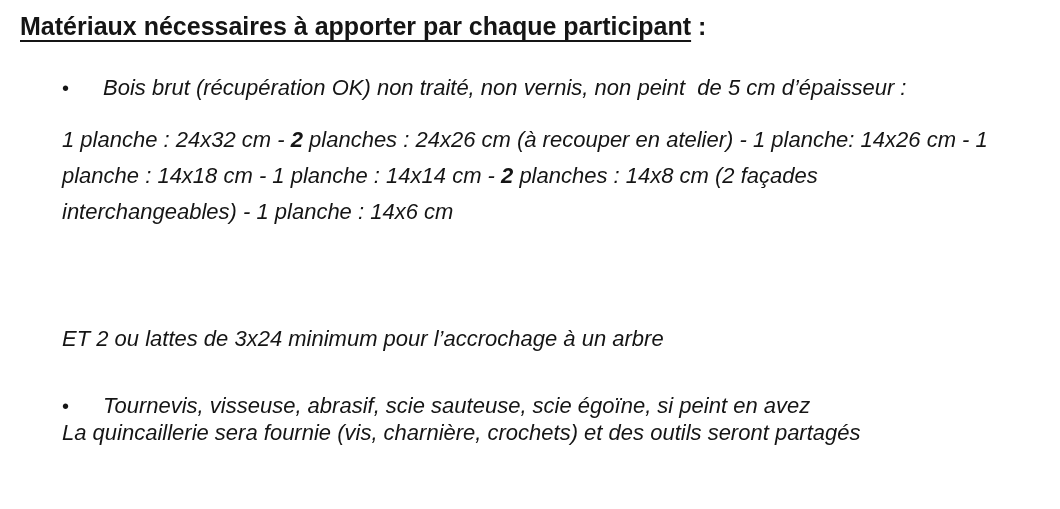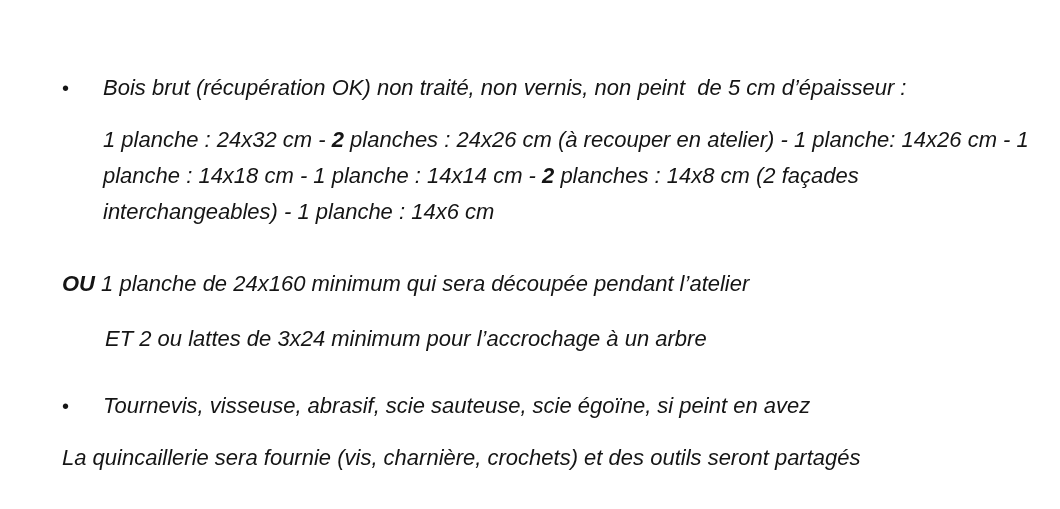--- a/index.html
+++ b/index.html
@@ -35,56 +35,55 @@
   .para {
     position: absolute;
     left: 62px;
     font-size: 22px;
     font-style: italic;
     line-height: 36px;
     white-space: pre-wrap;
   }
   .para.flow {
     width: 935px;
-    margin-left: 41px;
   }
   .bullet-row {
     display: flex;
     align-items: baseline;
   }
   .marker {
     width: 41px;
     flex: 0 0 41px;
     font-style: normal;
     font-size: 20px;
   }
   .b {
     font-weight: bold;
   }
   .pos-bullet-wood  { top: 70px;  }
   .pos-planks       { top: 122px; }
   .pos-alt-plank    { top: 266px; }
-  .pos-battens      { top: 321px; margin-left: 43px; }
+  .pos-battens      { top: 321px; }
   .pos-bullet-tools { top: 388px; }
-  .pos-closing      { top: 440px; text-align: center; }
+  .pos-closing      { top: 415px; text-align: center; }
 </style>
 </head>
 <body>
 
 <div class="page">
 
+  <h1 class="title"><span class="u">Matériaux nécessaires à apporter par chaque participant</span><span> :</span></h1>
 
   <div class="para bullet-row pos-bullet-wood">
     <span class="marker">•</span>
     <span>Bois brut (récupération OK) non traité, non vernis, non peint  de 5 cm d’épaisseur :</span>
   </div>
 
   <div class="para flow pos-planks"><span>1 planche : 24x32 cm - </span><span class="b">2</span><span> planches : 24x26 cm (à recouper en atelier) - 1 planche: 14x26 cm - 1 planche : 14x18 cm - 1 planche : 14x14 cm - </span><span class="b">2</span><span> planches : 14x8 cm (2 façades interchangeables) - 1 planche : 14x6 cm</span></div>
 
-  <div class="para pos-alt-plank"><span class="b">OU</span><span> 1 planche de 24x160 minimum qui sera découpée pendant l’atelier</span></div>
 
   <div class="para pos-battens">ET 2 ou lattes de 3x24 minimum pour l’accrochage à un arbre</div>
 
   <div class="para bullet-row pos-bullet-tools">
     <span class="marker">•</span>
     <span>Tournevis, visseuse, abrasif, scie sauteuse, scie égoïne, si peint en avez</span>
   </div>
 
   <div class="para pos-closing">La quincaillerie sera fournie (vis, charnière, crochets) et des outils seront partagés</div>
 

